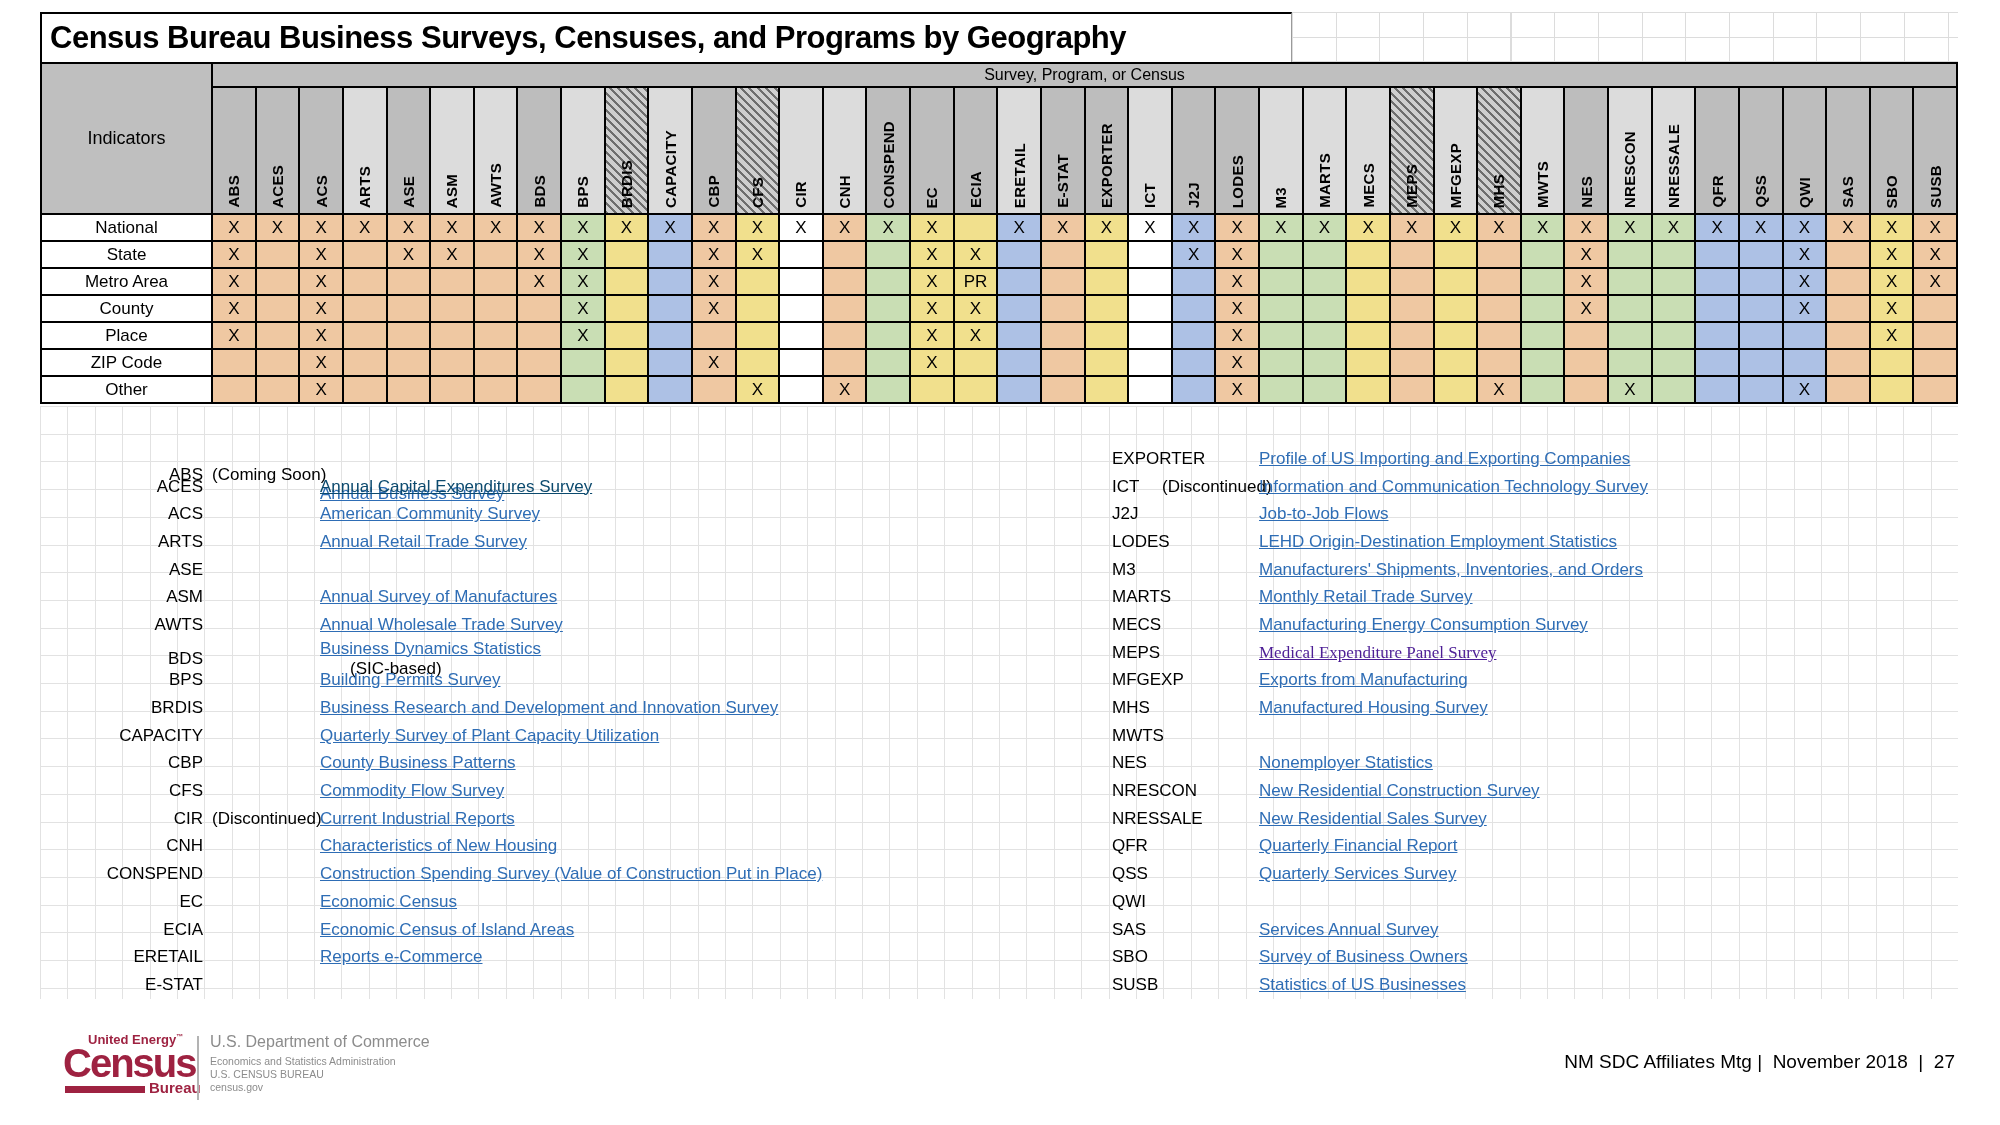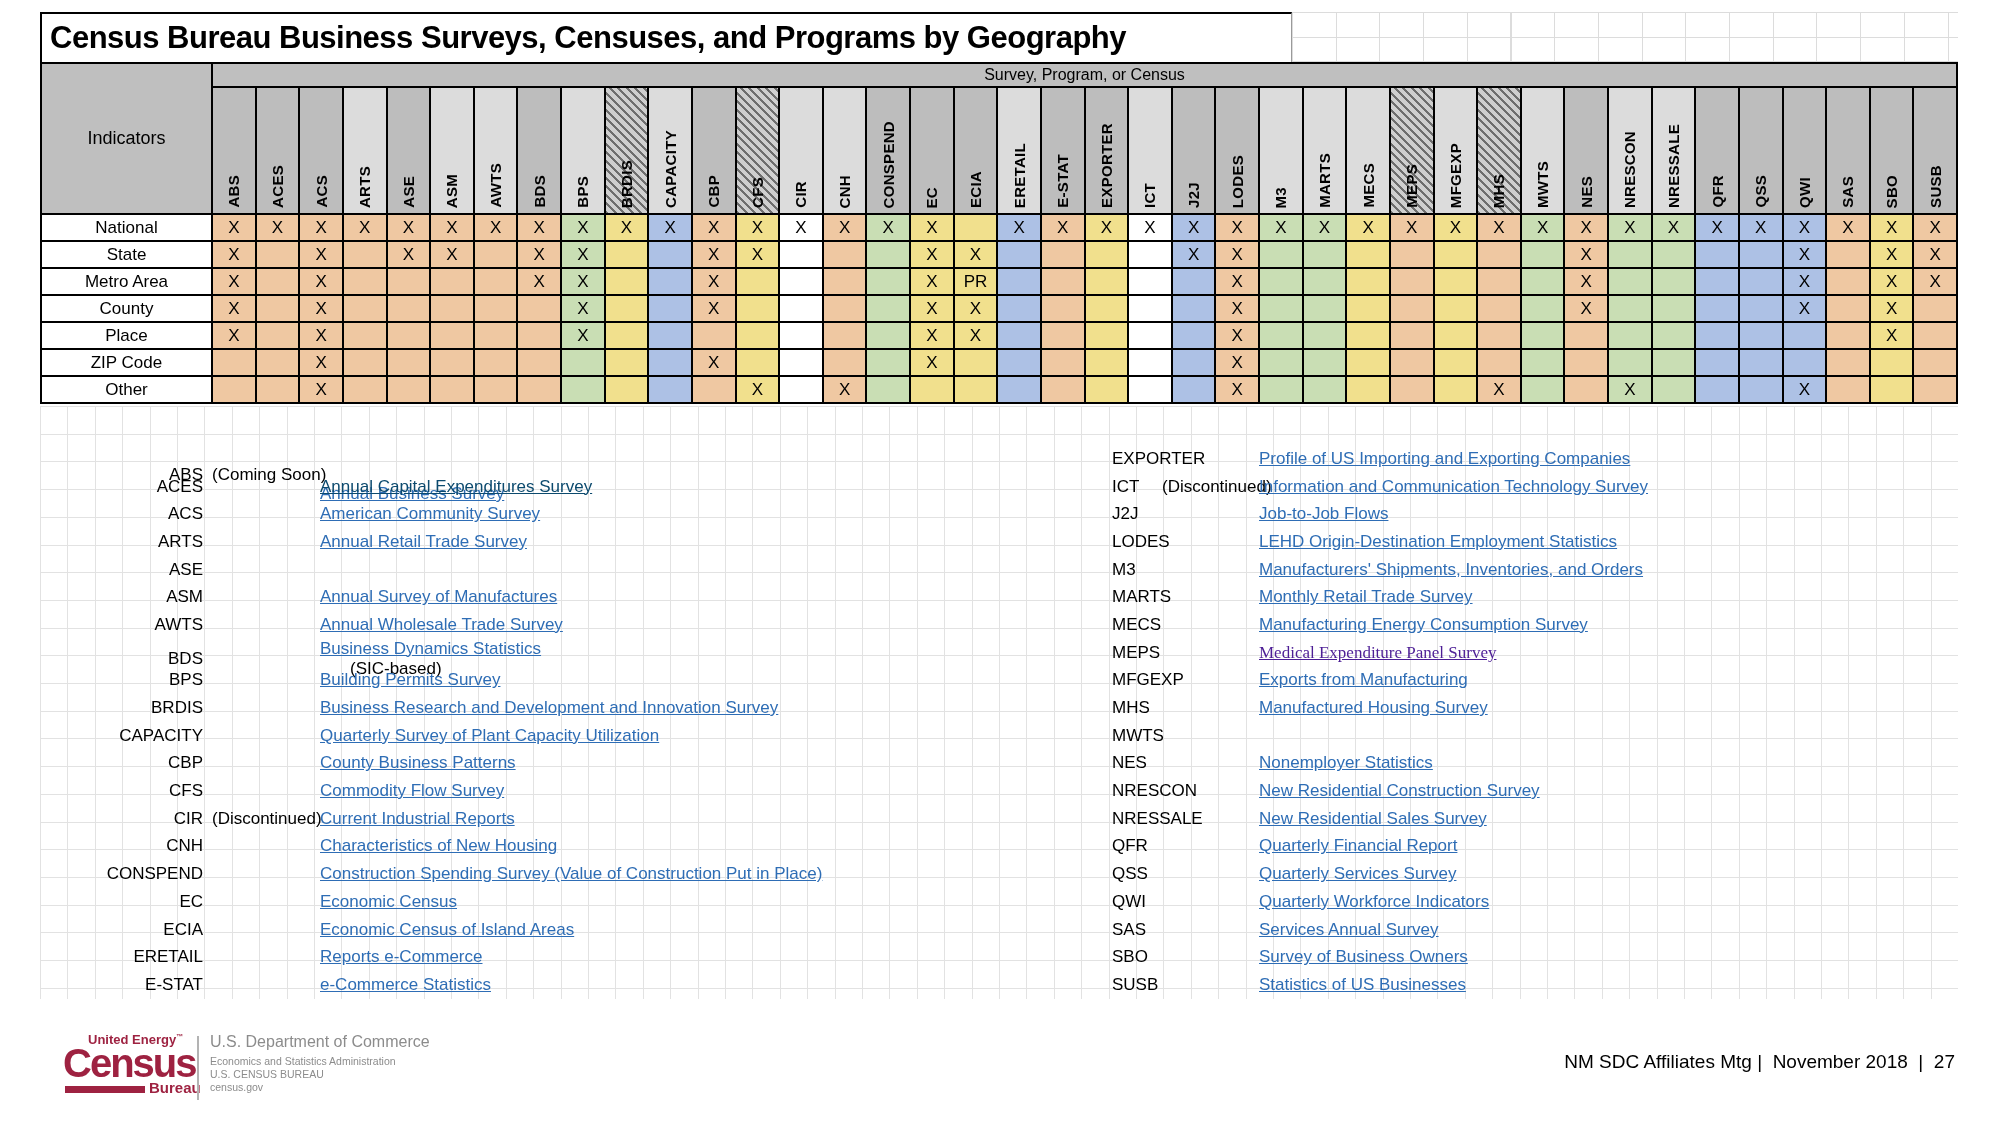--- a/index.html
+++ b/index.html
@@ -619,23 +619,20 @@
       <div class="legend-row l">
         <div class="abbr">ERETAIL</div>
         <div class="note"></div>
         <div class="linkcell">
           <div class="lnk" style="color: rgb(46, 109, 181);">Reports e-Commerce</div>
         </div>
       </div>
       <div class="legend-row l">
         <div class="abbr">E-STAT</div>
         <div class="note"></div>
-        <div class="linkcell">
-          <div class="lnk" style="color: rgb(46, 109, 181);">e-Commerce Statistics</div>
-        </div>
       </div>
     </div>
   <div id="legend-right" class="legend">
       <div class="legend-row r">
         <div class="abbr">EXPORTER</div>
         <div class="note"></div>
         <div class="linkcell">
           <div class="lnk" style="color: rgb(46, 109, 181);">Profile of US Importing and Exporting Companies</div>
         </div>
       </div>
@@ -737,23 +734,20 @@
       <div class="legend-row r">
         <div class="abbr">QSS</div>
         <div class="note"></div>
         <div class="linkcell">
           <div class="lnk" style="color: rgb(46, 109, 181);">Quarterly Services Survey</div>
         </div>
       </div>
       <div class="legend-row r">
         <div class="abbr">QWI</div>
         <div class="note"></div>
-        <div class="linkcell">
-          <div class="lnk" style="color: rgb(46, 109, 181);">Quarterly Workforce Indicators</div>
-        </div>
       </div>
       <div class="legend-row r">
         <div class="abbr">SAS</div>
         <div class="note"></div>
         <div class="linkcell">
           <div class="lnk" style="color: rgb(46, 109, 181);">Services Annual Survey</div>
         </div>
       </div>
       <div class="legend-row r">
         <div class="abbr">SBO</div>

